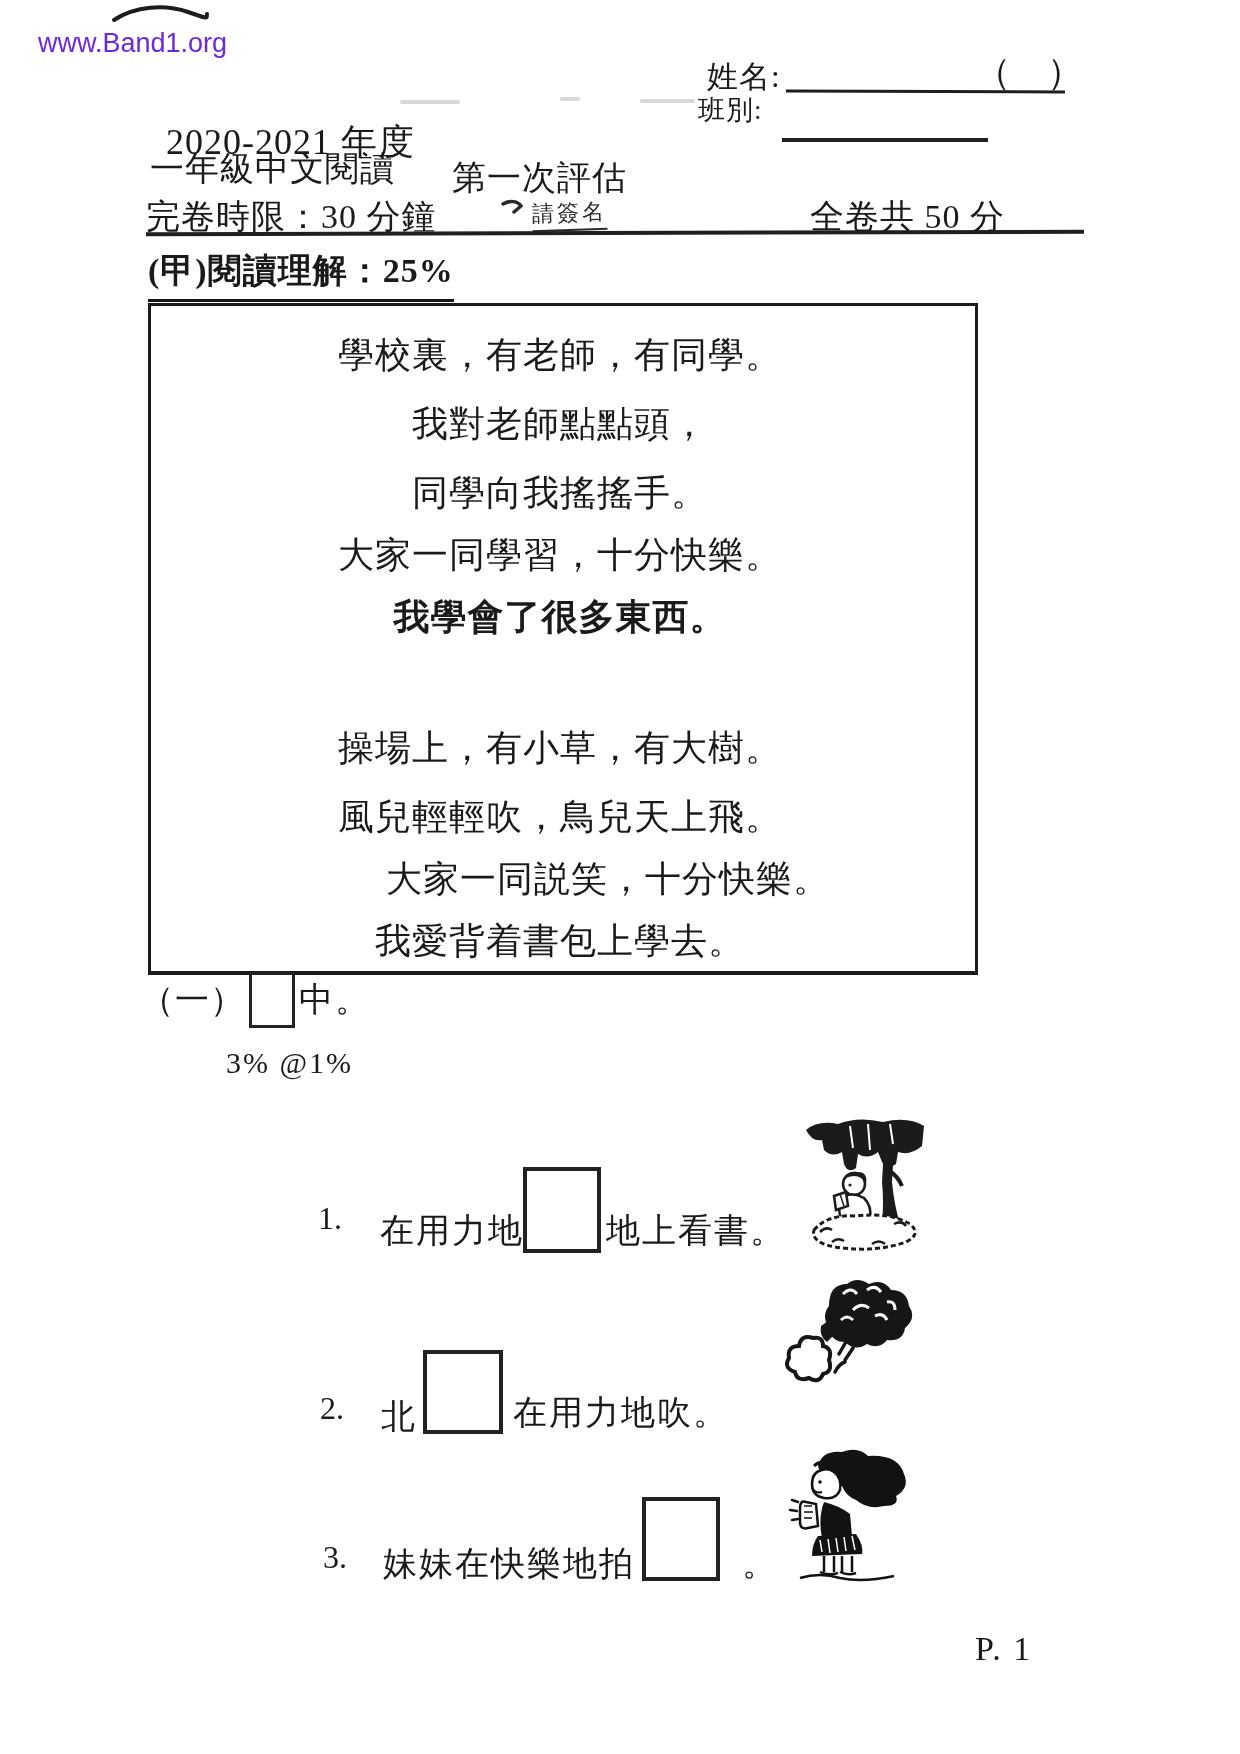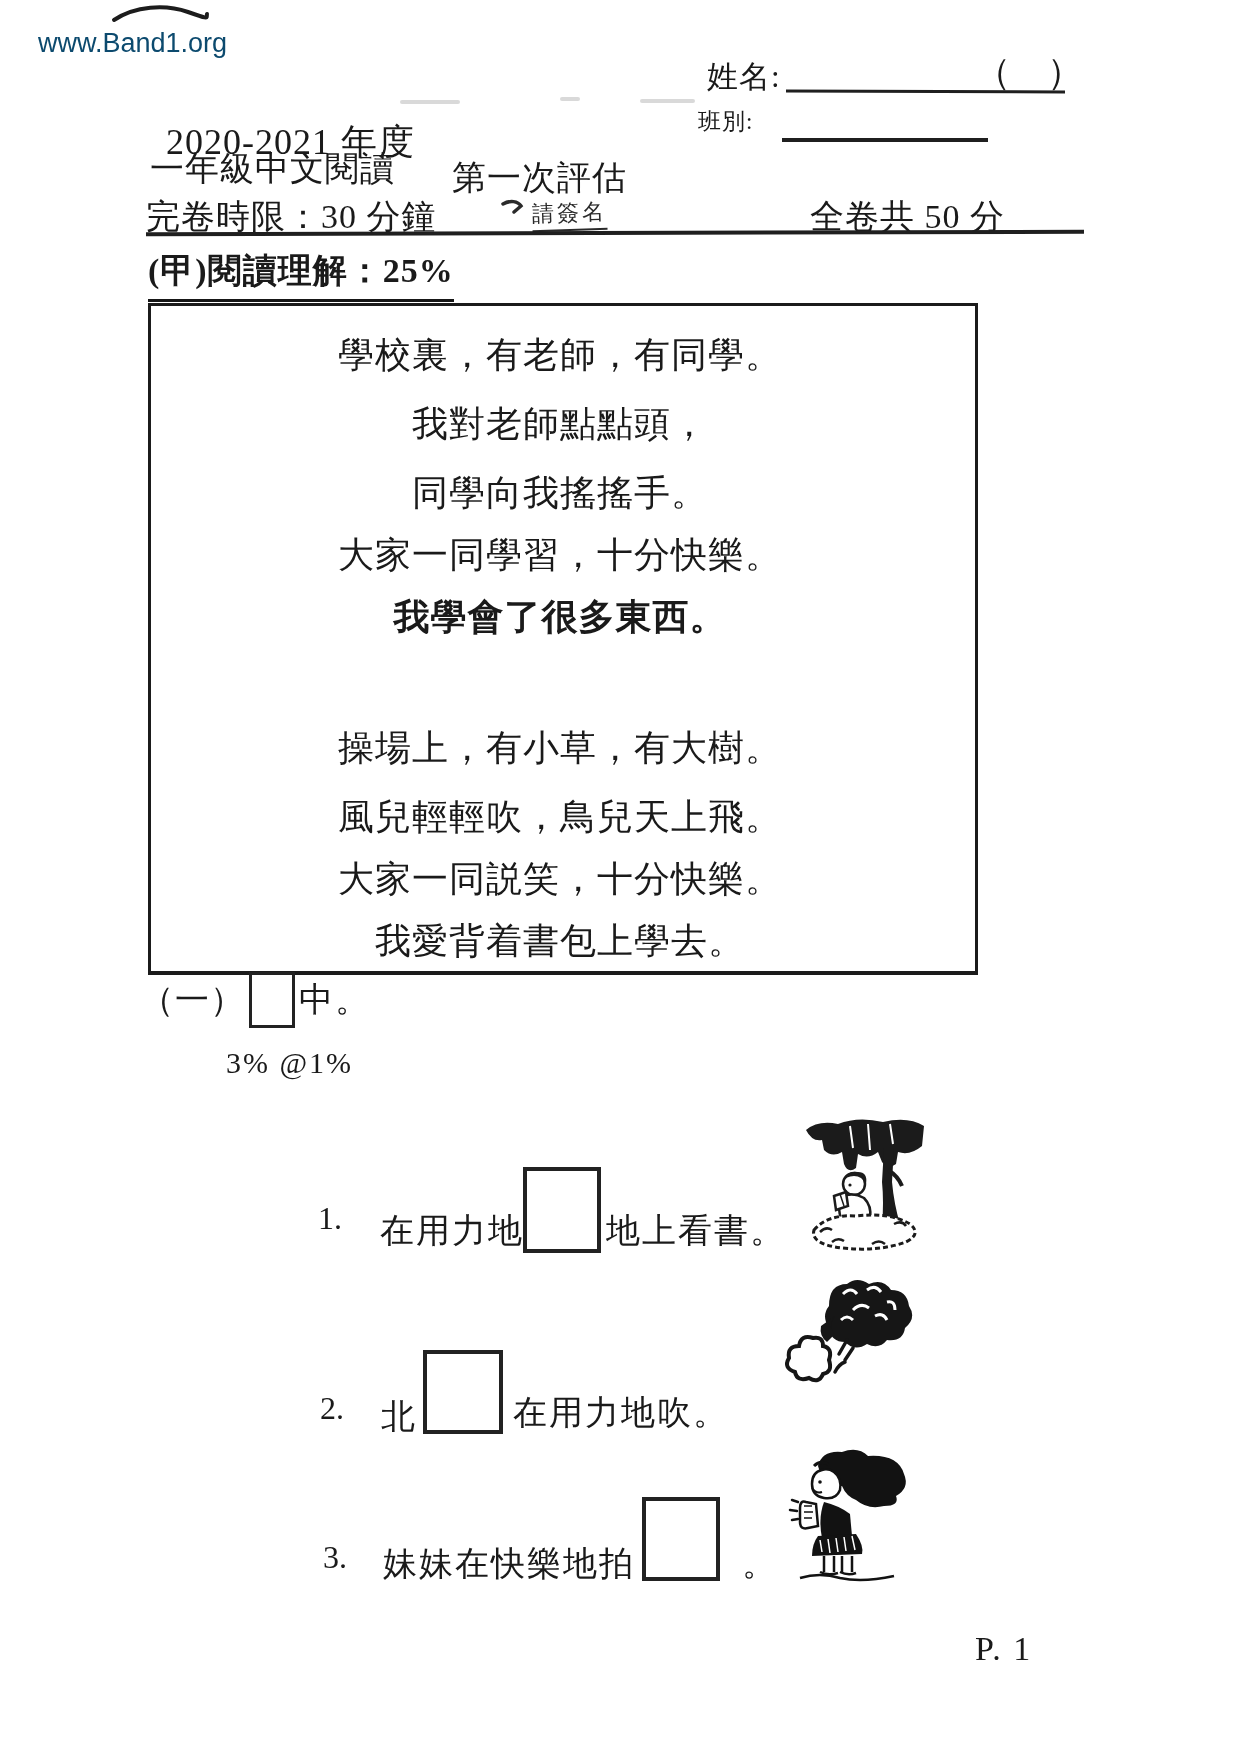--- a/index.html
+++ b/index.html
@@ -3,21 +3,21 @@
 <meta charset="utf-8">
 <style>
   html,body{margin:0;padding:0;}
   body{
     width:1240px;height:1754px;position:relative;background:#ffffff;
     font-family:"Liberation Serif","DejaVu Serif",serif;color:#1a1a1a;
     overflow:hidden;
   }
   .abs{position:absolute;}
   .cn{font-family:"Liberation Serif","DejaVu Serif",serif;color:#1a1a1a;letter-spacing:1px;white-space:nowrap;}
-  .watermark{font-family:"Liberation Sans","DejaVu Sans",sans-serif;font-size:27px;color:#0c4a6e;}
+  .watermark{font-family:"Liberation Sans","DejaVu Sans",sans-serif;font-size:27px;color:#6d28d9;}
   .h-line{background:#1f1f1f;}
   .blank-box{border:3px solid #222;background:#fff;}
   .poem-line{left:148px;width:824px;text-align:center;font-size:36px;}
   .qtext{font-size:34px;letter-spacing:2px;}
   .qnum{font-size:32px;letter-spacing:0;}
   .handnote{color:#2a2a2a;font-size:22px;letter-spacing:3px;transform:rotate(-2deg);border-bottom:2px solid #2a2a2a;padding-bottom:1px;}
   .smudge{background:#c9c9c9;height:4px;border-radius:2px;opacity:.7;}
   svg{display:block;}
 </style>
 </head>
@@ -29,21 +29,21 @@
   <path d="M4 20 C 25 6, 55 4, 78 12 S 96 18, 97 14" stroke="#1c1c1c" stroke-width="4" fill="none" stroke-linecap="round"></path>
 </svg>
 
 <div class="abs smudge" style="left:400px;top:100px;width:60px;"></div>
 <div class="abs smudge" style="left:560px;top:97px;width:20px;"></div>
 <div class="abs smudge" style="left:640px;top:99px;width:55px;"></div>
 
 <div class="abs cn" style="left:707px;top:56px;font-size:31px;">姓名:</div>
 <div class="abs h-line" style="left:786px;top:90px;width:279px;height:3px;transform:rotate(.2deg);"></div>
 <div class="abs cn" style="left:975px;top:48px;font-size:36px;letter-spacing:0;">（　）</div>
-<div class="abs cn" style="left:698px;top:106px;font-size:23px;">班別:</div>
+<div class="abs cn" style="left:698px;top:92px;font-size:27px;">班別:</div>
 <div class="abs h-line" style="left:782px;top:138px;width:206px;height:4px;"></div>
 
 <div class="abs cn" style="left:166px;top:118px;font-size:36px;">2020-2021 年度</div>
 <div class="abs cn" style="left:150px;top:146px;font-size:34px;">一年級中文閱讀</div>
 <div class="abs cn" style="left:452px;top:146px;font-size:34px;margin-top:9px;">第一次評估</div>
 <div class="abs cn" style="left:146px;top:194px;font-size:34px;">完卷時限：30 分鐘</div>
 
 <svg class="abs" style="left:500px;top:198px;" width="26" height="22" viewBox="0 0 26 22">
   <path d="M3 6 C 10 2, 18 3, 21 8 L 14 14" stroke="#2a2a2a" stroke-width="3.5" fill="none" stroke-linecap="round"></path>
 </svg>
@@ -57,21 +57,21 @@
 
 <div class="abs" style="left:148px;top:303px;width:824px;height:665px;border:3px solid #1b1b1b;border-bottom-width:4px;"></div>
 
 <div class="abs cn poem-line" style="top:331px;">學校裏，有老師，有同學。</div>
 <div class="abs cn poem-line" style="top:400px;">我對老師點點頭，</div>
 <div class="abs cn poem-line" style="top:469px;">同學向我搖搖手。</div>
 <div class="abs cn poem-line" style="top:531px;">大家一同學習，十分快樂。</div>
 <div class="abs cn poem-line" style="top:593px;font-weight:bold;">我學會了很多東西。</div>
 <div class="abs cn poem-line" style="top:724px;">操場上，有小草，有大樹。</div>
 <div class="abs cn poem-line" style="top:793px;">風兒輕輕吹，鳥兒天上飛。</div>
-<div class="abs cn poem-line" style="top:855px;">大家一同説笑，十分快樂。</div>
+<div class="abs cn poem-line" style="top:855px;padding-left:48px;">大家一同説笑，十分快樂。</div>
 <div class="abs cn poem-line" style="top:917px;">我愛背着書包上學去。</div>
 
 <div class="abs" style="left:140px;top:972px;display:flex;align-items:center;">
   <span class="cn" style="font-size:34px;">（一）</span>
   <span class="blank-box" style="display:inline-block;width:40px;height:50px;margin:0 4px;"></span>
   <span class="cn qtext">中。</span>
 </div>
 <div class="abs cn" style="left:226px;top:1046px;font-size:30px;letter-spacing:2px;">3% @1%</div>
 
 <div class="abs cn qnum" style="left:318px;top:1200px;">1.</div>

